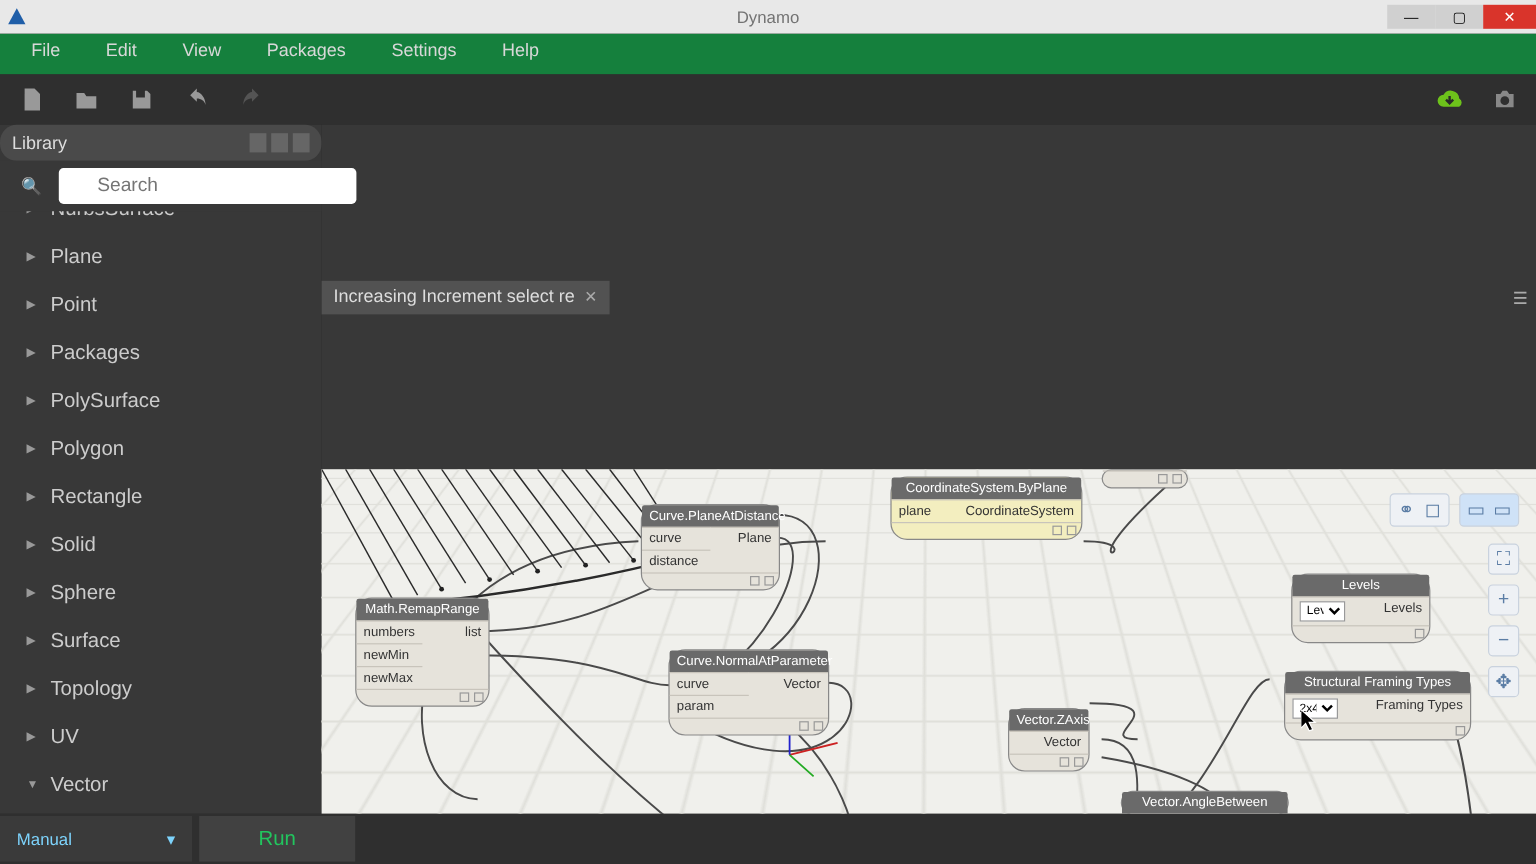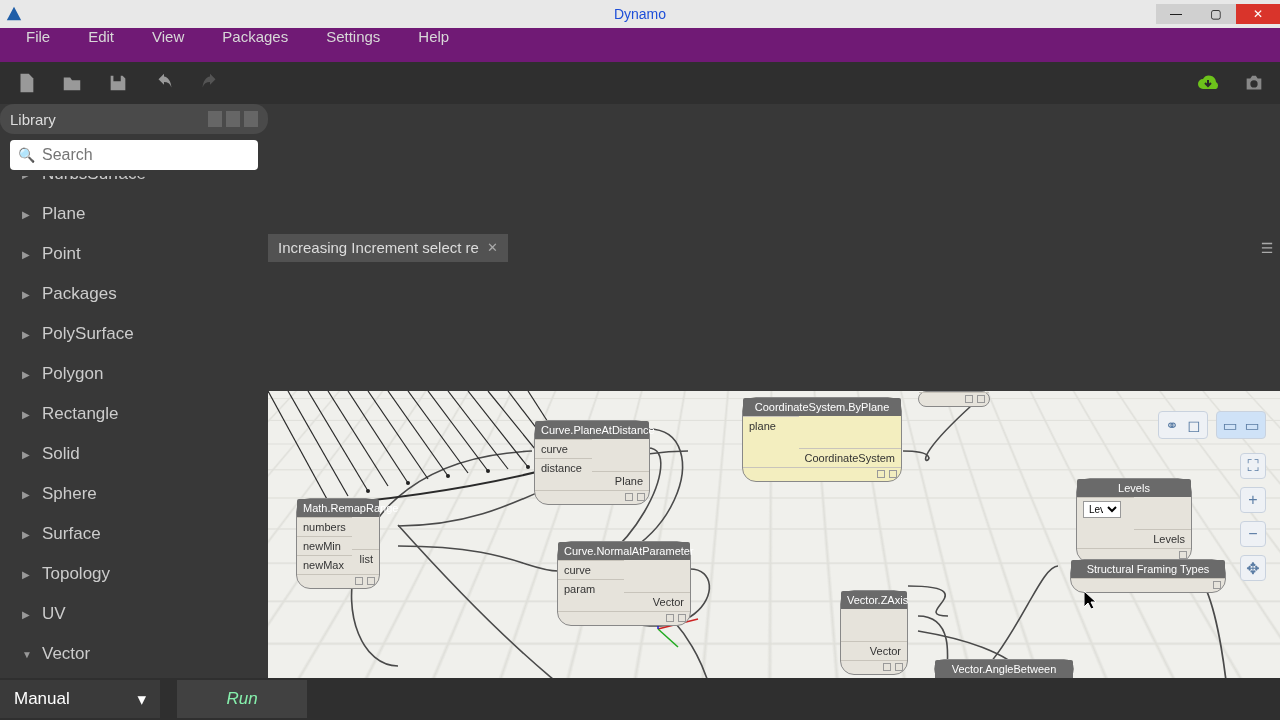--- a/index.html
+++ b/index.html
@@ -2,49 +2,49 @@
 <html><head>
 <meta charset="utf-8">
 <style>
 * { box-sizing: border-box; margin: 0; padding: 0; font-family: "Segoe UI", Arial, sans-serif; }
 body { width: 1280px; height: 720px; background: #2a2a2a; overflow: hidden; position: relative; }
 
 
 .titlebar { height: 28px; background: #e8e8e8; display: flex; align-items: center; position: relative; }
 .titlebar-logo { width: 28px; height: 28px; display: flex; align-items: center; justify-content: center; }
 .titlebar-logo svg { width: 18px; height: 18px; }
-.titlebar-title { position: absolute; left: 50%; transform: translateX(-50%); font-size: 14px; color: #1d4ed8; }
+.titlebar-title { position: absolute; left: 50%; transform: translateX(-50%); font-size: 14px; color: #737373; }
 .window-controls { margin-left: auto; display: flex; }
 .window-btn { width: 40px; height: 20px; display: flex; align-items: center; justify-content: center; font-size: 12px; cursor: pointer; }
 .window-minimize { background: #d0d0d0; }
 .window-maximize { background: #d0d0d0; }
 .window-close { background: #d9342b; color: #fff; width: 44px; }
 
 
-.menubar { height: 34px; background: #701a75; display: flex; align-items: flex-end; padding: 11px 8px; gap: 2px; }
+.menubar { height: 34px; background: #15803d; display: flex; align-items: flex-start; padding: 0 8px; gap: 2px; }
 .menu-item { color: #d8d8d8; font-size: 15px; padding: 6px 18px; cursor: pointer; }
 
 
 .toolbar { height: 42px; background: #2f2f2f; display: flex; align-items: center; padding: 0 10px; gap: 14px; }
 .tool-btn { width: 32px; height: 32px; display: flex; align-items: center; justify-content: center; color: #999; cursor: pointer; }
 .tool-btn svg { width: 22px; height: 22px; fill: #999; }
 .tool-spacer { flex: 1; }
 .cloud-btn svg { fill: #6dc21b; width: 28px; height: 22px; }
 .camera-btn svg { fill: #888; }
 
 
 .main { display: flex; height: calc(720px - 28px - 34px - 42px - 42px); }
 
 
 .library { width: 268px; background: #383838; display: flex; flex-direction: column; }
 .library-header { height: 30px; background: #4a4a4a; display: flex; align-items: center; padding: 0 10px; color: #ddd; font-size: 15px; border-radius: 14px; }
 .library-header-controls { margin-left: auto; display: flex; gap: 4px; }
 .lib-ctrl { width: 14px; height: 16px; background: #666; }
 .search-wrap { padding: 6px 10px; background: #383838; }
-.search-box { width: 100%; height: 30px; background: #fff; border-radius: 4px; border: none; padding: 0 10px 0 32px; font-size: 16px; color: #888; }
+.search-box { width: 100%; height: 30px; background: #fff; border-radius: 4px; border: none; padding: 0 10px 0 32px; font-size: 16px; color: #888; margin-left: 39px; }
 .search-wrap { position: relative; }
 .search-icon { position: absolute; left: 18px; top: 13px; color: #555; font-size: 14px; }
 .tree { flex: 1; overflow: hidden; }
 .tree-item { display: flex; align-items: center; height: 40px; padding-left: 42px; color: #ccc; font-size: 17px; cursor: pointer; position: relative; }
 .tree-caret { position: absolute; left: 22px; font-size: 10px; color: #999; }
 .tree-item.cutoff { margin-top: -22px; }
 
 
 .tab-bar { height: 30px; background: #383838; display: flex; align-items: center; flex: 1; }
 .tab { background: #525252; color: #ddd; height: 28px; display: flex; align-items: center; padding: 0 10px; font-size: 15px; gap: 8px; }
@@ -67,21 +67,21 @@
 
 .wire-layer { position: absolute; inset: 0; pointer-events: none; }
 .wire-layer path { fill: none; stroke: #4a4a4a; stroke-width: 1.6; }
 
 
 .node { position: absolute; background: #e6e3db; border: 1px solid #888; border-radius: 14px; font-size: 11px; }
 .node.selected { background: #f3eebf; }
 .node-title { background: #6a6a6a; color: #fff; text-align: center; padding: 3px 6px; font-size: 11px; border-radius: 2px 2px 0 0; white-space: nowrap; }
 .node-body { display: flex; }
 .node-inputs { flex: 1; }
-.node-outputs { flex: 1; text-align: right; margin-top: 32px; }
+.node-outputs { flex: 1; text-align: right; }
 .node-row { padding: 3px 6px; color: #333; border-top: 1px solid #c8c4bb; white-space: nowrap; }
 .node-footer { height: 14px; border-top: 1px solid #c8c4bb; display: flex; justify-content: flex-end; gap: 4px; padding: 2px 4px; }
 .node-footer span { width: 8px; height: 8px; border: 1px solid #999; display: inline-block; }
 .node-select { background: #fff; border: 1px solid #999; font-size: 10px; padding: 1px; width: 38px; }
 
 
 .hatch { position: absolute; left: 0; top: 0; width: 310px; height: 120px; }
 .hatch line { stroke: #2a2a2a; stroke-width: 1.2; }
 
 
@@ -89,22 +89,22 @@
 .ct-group { background: #eef1f5; border: 1px solid #c9d2de; border-radius: 4px; display: flex; padding: 3px; gap: 2px; }
 .ct-btn { width: 20px; height: 20px; display: flex; align-items: center; justify-content: center; color: #5b7da5; cursor: pointer; }
 .zoom-tools { position: absolute; right: 14px; top: 62px; display: flex; flex-direction: column; gap: 8px; }
 .zoom-btn { width: 26px; height: 26px; background: #eef1f5; border: 1px solid #c9d2de; border-radius: 4px; display: flex; align-items: center; justify-content: center; color: #5b7da5; cursor: pointer; font-size: 16px; }
 
 
 .cursor { position: absolute; left: 816px; top: 200px; pointer-events: none; }
 
 
 .bottombar { height: 42px; background: #2f2f2f; display: flex; align-items: center; }
-.mode-dd { width: 160px; height: 38px; background: #3a3a3a; color: #ffffff; display: flex; align-items: center; padding: 0 14px; justify-content: space-between; font-size: 17px; cursor: pointer; }
-.run-btn { width: 130px; height: 38px; background: #414141; color: #86efac; display: flex; align-items: center; justify-content: center; font-size: 17px; margin-left: 17px; cursor: pointer; font-style: italic; }
+.mode-dd { width: 160px; height: 38px; background: #3a3a3a; color: #7dd3fc; display: flex; align-items: center; padding: 0 14px; justify-content: space-between; font-size: 14px; cursor: pointer; }
+.run-btn { width: 130px; height: 38px; background: #414141; color: #22c55e; display: flex; align-items: center; justify-content: center; font-size: 17px; margin-left: 6px; cursor: pointer; }
 
 
 .axis { position: absolute; left: 380px; top: 198px; }
 .axis line { stroke-width: 1.5; }
 </style>
 </head>
 <body>
 
 <div class="titlebar">
   <div class="titlebar-logo">
@@ -312,21 +312,21 @@
       </svg>
 
       <svg class="axis" width="60" height="60">
         <line x1="10" y1="40" x2="50" y2="30" stroke="#c22"></line>
         <line x1="10" y1="40" x2="30" y2="58" stroke="#2a2"></line>
         <line x1="10" y1="40" x2="10" y2="5" stroke="#22c"></line>
       </svg>
 
       <div class="canvas-content">
 
-        <div class="node" style="left:28px;top:107px;width:84px">
+        <div class="node" style="left:28px;top:107px;width:112px">
           <div class="node-title">Math.RemapRange</div>
           <div class="node-body">
             <div class="node-inputs">
               <div class="node-row">numbers</div>
               <div class="node-row">newMin</div>
               <div class="node-row">newMax</div>
             </div>
             <div class="node-outputs">
                 <div class="node-row">list</div>
               </div>
@@ -422,20 +422,28 @@
                 <div class="node-row">Levels</div>
               </div>
           </div>
           <div class="node-footer">
               <span></span>
             </div>
         </div>
 
         <div class="node" style="left:802px;top:168px;width:156px">
           <div class="node-title">Structural Framing Types</div>
+          <div class="node-body">
+            <div class="node-inputs">
+                <div class="node-row"><select class="node-select"><option>2x4</option></select></div>
+              </div>
+            <div class="node-outputs">
+                <div class="node-row">Framing Types</div>
+              </div>
+          </div>
           <div class="node-footer">
               <span></span>
             </div>
         </div>
 
       </div>
 
       <div class="canvas-tools">
         <div class="ct-group">
           <div class="ct-btn">⚭</div>

